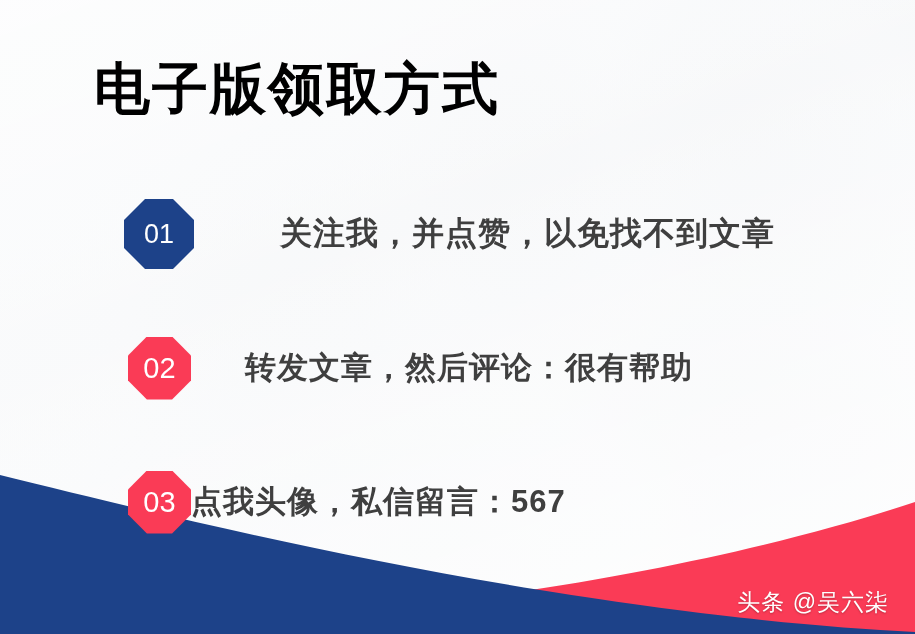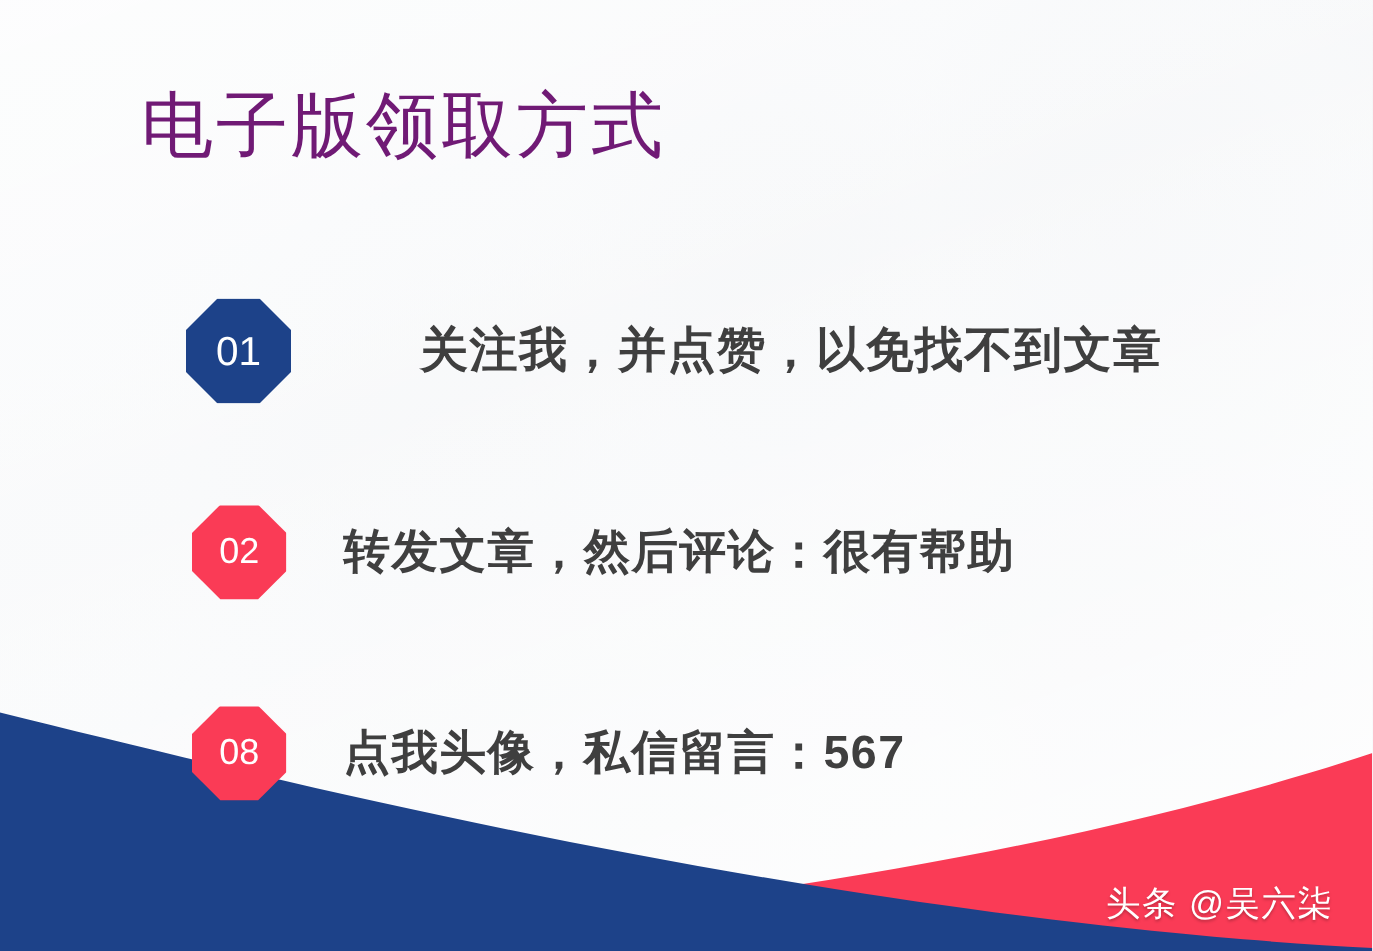--- a/index.html
+++ b/index.html
@@ -81,24 +81,24 @@
     position: absolute;
     left: 0; bottom: 0;
     width: 915px; height: 190px;
   }
 
   
   .title {
     position: absolute;
     left: 94px;
     top: 57px;
-    font-size: 48px;
-    font-weight: 400;
+    font-size: 56px;
+    font-weight: 700;
     letter-spacing: 2px;
-    color: #701a75;
+    color: #000000;
     line-height: 1.15;
     white-space: nowrap;
   }
 
   
   .rows {
     position: absolute;
     left: 0;
     top: 186px;
     width: 915px;
@@ -124,33 +124,33 @@
   .badge-1 {
     margin-left: 124px;
     width: 70px; height: 70px;
     background: #1d4289;
     font-size: 27px;
   }
   .badge-2, .badge-3 {
     margin-left: 128px;
     width: 63px; height: 63px;
     background: #fa3b56;
-    font-size: 24px;
+    font-size: 29px;
   }
   .row-text {
     margin-left: 0;
     font-size: 31px;
     font-weight: 700;
     color: #3f3f3f;
     letter-spacing: 1px;
     white-space: nowrap;
   }
   .row-1 .row-text { padding-left: 46px; font-size: 32px; margin-left: 40px; }
-  .row-2 .row-text { padding-left: 38px; }
-  .row-3 .row-text { padding-left: 38px; }
+  .row-2 .row-text { padding-left: 54px; }
+  .row-3 .row-text { }
 
   
   .watermark {
     position: absolute;
     right: 26px;
     bottom: 16px;
     color: #ffffff;
     font-size: 23px;
     font-weight: 400;
     letter-spacing: 1px;
@@ -195,21 +195,21 @@
 
     <div class="row row-2">
       <div class="badge badge-2">
         <span>02</span>
       </div>
       <div class="row-text">转发文章，然后评论：很有帮助</div>
     </div>
 
     <div class="row row-3">
       <div class="badge badge-3">
-        <span>08</span>
+        <span>03</span>
       </div>
       <div class="row-text">点我头像，私信留言：567</div>
     </div>
 
   </div>
 
   <div class="watermark">头条 @吴六柒</div>
 
 </div>
 

